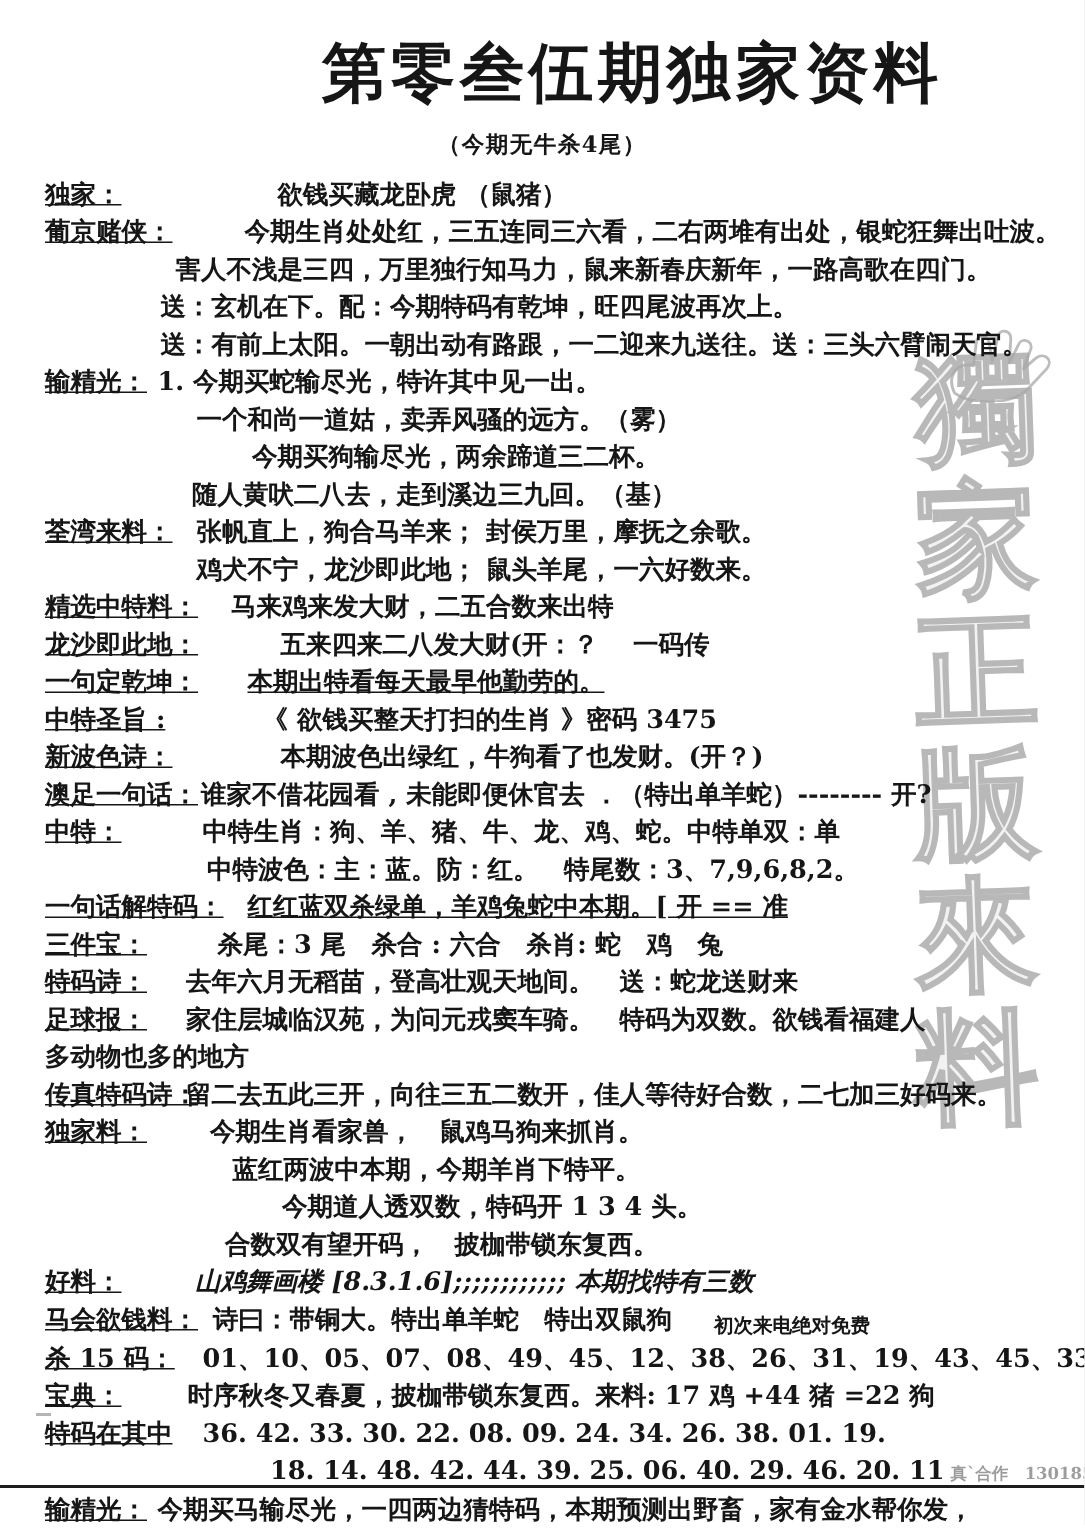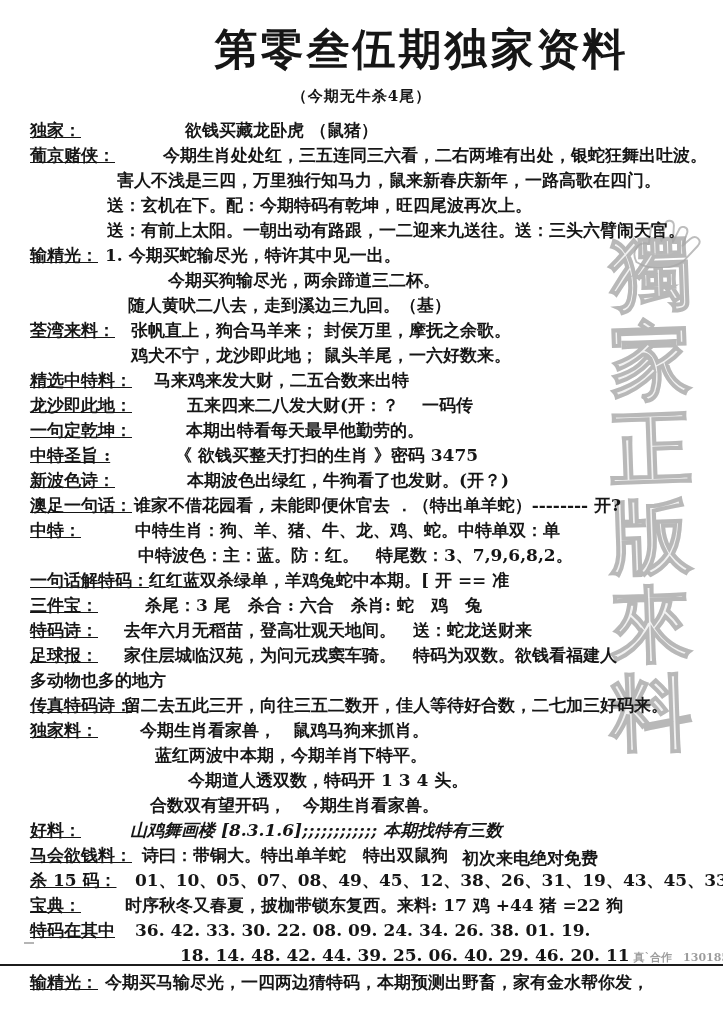--- a/index.html
+++ b/index.html
@@ -33,22 +33,22 @@
     padding-left:30px;
     padding-right:2px;
     font-size:17px;
     line-height:25px;
   }
   .row{display:flex;align-items:flex-start;}
   .row-label{flex:none;min-width:110px;white-space:nowrap;text-decoration:underline;}
   .row-content{flex:1;min-width:0;}
   .line{white-space:nowrap;position:relative;}
   .note{
-    font-size:17px;
-    margin-left:14px;
+    font-size:13px;
+    margin-left:28px;
     position:relative;top:3px;
     letter-spacing:0;
   }
   .faint{
     font-size:11px;
     opacity:0.42;
     margin-left:4px;
     letter-spacing:0;
   }
   .rule-line::after{
@@ -123,20 +123,21 @@
           <div class="line" style="margin-left: 23px;"><span>今期生肖处处红，三五连同三六看，二右两堆有出处，银蛇狂舞出吐波。</span></div>
           <div class="line" style="margin-left: -23px;"><span>害人不浅是三四，万里独行知马力，鼠来新春庆新年，一路高歌在四门。</span></div>
           <div class="line" style="margin-left: -33px;"><span>送：玄机在下。配：今期特码有乾坤，旺四尾波再次上。</span></div>
           <div class="line" style="margin-left: -33px;"><span>送：有前上太阳。一朝出动有路跟，一二迎来九送往。送：三头六臂闹天官。</span></div>
         </div>
       </div>
       <div class="row">
         <span class="row-label">输精光：</span>
         <div class="row-content">
           <div class="line" style="margin-left: -35px;"><span>1. 今期买蛇输尽光，特许其中见一出。</span></div>
+          <div class="line" style="margin-left: -9px;"><span>一个和尚一道姑，卖弄风骚的远方。（雾）</span></div>
           <div class="line" style="margin-left: 28px;"><span>今期买狗输尽光，两余蹄道三二杯。</span></div>
           <div class="line" style="margin-left: -12px;"><span>随人黄吠二八去，走到溪边三九回。（基）</span></div>
         </div>
       </div>
       <div class="row">
         <span class="row-label">荃湾来料：</span>
         <div class="row-content">
           <div class="line" style="margin-left: -9px;"><span>张帆直上，狗合马羊来； 封侯万里，摩抚之余歌。</span></div>
           <div class="line" style="margin-left: -9px;"><span>鸡犬不宁，龙沙即此地； 鼠头羊尾，一六好数来。</span></div>
         </div>
@@ -149,21 +150,21 @@
       </div>
       <div class="row">
         <span class="row-label">龙沙即此地：</span>
         <div class="row-content">
           <div class="line" style="margin-left: 47px;"><span>五来四来二八发大财(开：？　 一码传</span></div>
         </div>
       </div>
       <div class="row">
         <span class="row-label">一句定乾坤：</span>
         <div class="row-content">
-          <div class="line" style="margin-left: 46px;"><span>本期出特看每天最早他勤劳的。</span></div>
+          <div class="line" style="margin-left: 25px; text-decoration: underline;"><span>本期出特看每天最早他勤劳的。</span></div>
         </div>
       </div>
       <div class="row">
         <span class="row-label">中特圣旨 :</span>
         <div class="row-content">
           <div class="line" style="margin-left: 35px;"><span>《 欲钱买整天打扫的生肖 》密码 3475</span></div>
         </div>
       </div>
       <div class="row">
         <span class="row-label">新波色诗：</span>
@@ -180,21 +181,21 @@
       <div class="row">
         <span class="row-label">中特：</span>
         <div class="row-content">
           <div class="line" style="margin-left: -5px;"><span>中特生肖：狗、羊、猪、牛、龙、鸡、蛇。中特单双：单</span></div>
           <div class="line" style="margin-left: -2px;"><span>中特波色：主：蓝。防：红。　特尾数：3、7,9,6,8,2。</span></div>
         </div>
       </div>
       <div class="row">
         <span class="row-label">一句话解特码：</span>
         <div class="row-content">
-          <div class="line" style="margin-left: 0px;"><span>红红蓝双杀绿单，羊鸡兔蛇中本期。[ 开 == 准</span></div>
+          <div class="line" style="margin-left: 16px; text-decoration: underline;"><span>红红蓝双杀绿单，羊鸡兔蛇中本期。[ 开 == 准</span></div>
         </div>
       </div>
       <div class="row">
         <span class="row-label">三件宝：</span>
         <div class="row-content">
           <div class="line" style="margin-left: 5px;"><span>杀尾：3 尾　杀合 : 六合　杀肖: 蛇　鸡　兔</span></div>
         </div>
       </div>
       <div class="row">
         <span class="row-label">特码诗：</span>
@@ -218,21 +219,21 @@
         <div class="row-content">
           <div class="line" style="margin-left: -16px;"><span>留二去五此三开，向往三五二数开，佳人等待好合数，二七加三好码来。</span></div>
         </div>
       </div>
       <div class="row">
         <span class="row-label">独家料：</span>
         <div class="row-content">
           <div class="line" style="margin-left: 0px;"><span>今期生肖看家兽，　鼠鸡马狗来抓肖。</span></div>
           <div class="line" style="margin-left: 15px;"><span>蓝红两波中本期，今期羊肖下特平。</span></div>
           <div class="line" style="margin-left: 48px;"><span>今期道人透双数，特码开 1 3 4 头。</span></div>
-          <div class="line" style="margin-left: 10px;"><span>合数双有望开码，　今期生肖看家兽。</span></div>
+          <div class="line" style="margin-left: 10px;"><span>合数双有望开码，　披枷带锁东复西。</span></div>
         </div>
       </div>
       <div class="row">
         <span class="row-label">好料：</span>
         <div class="row-content">
           <div class="line" style="margin-left: -10px; font-style: italic;"><span>山鸡舞画楼 [8.3.1.6];;;;;;;;;;;; 本期找特有三数</span></div>
         </div>
       </div>
       <div class="row">
         <span class="row-label">马会欲钱料：</span>

